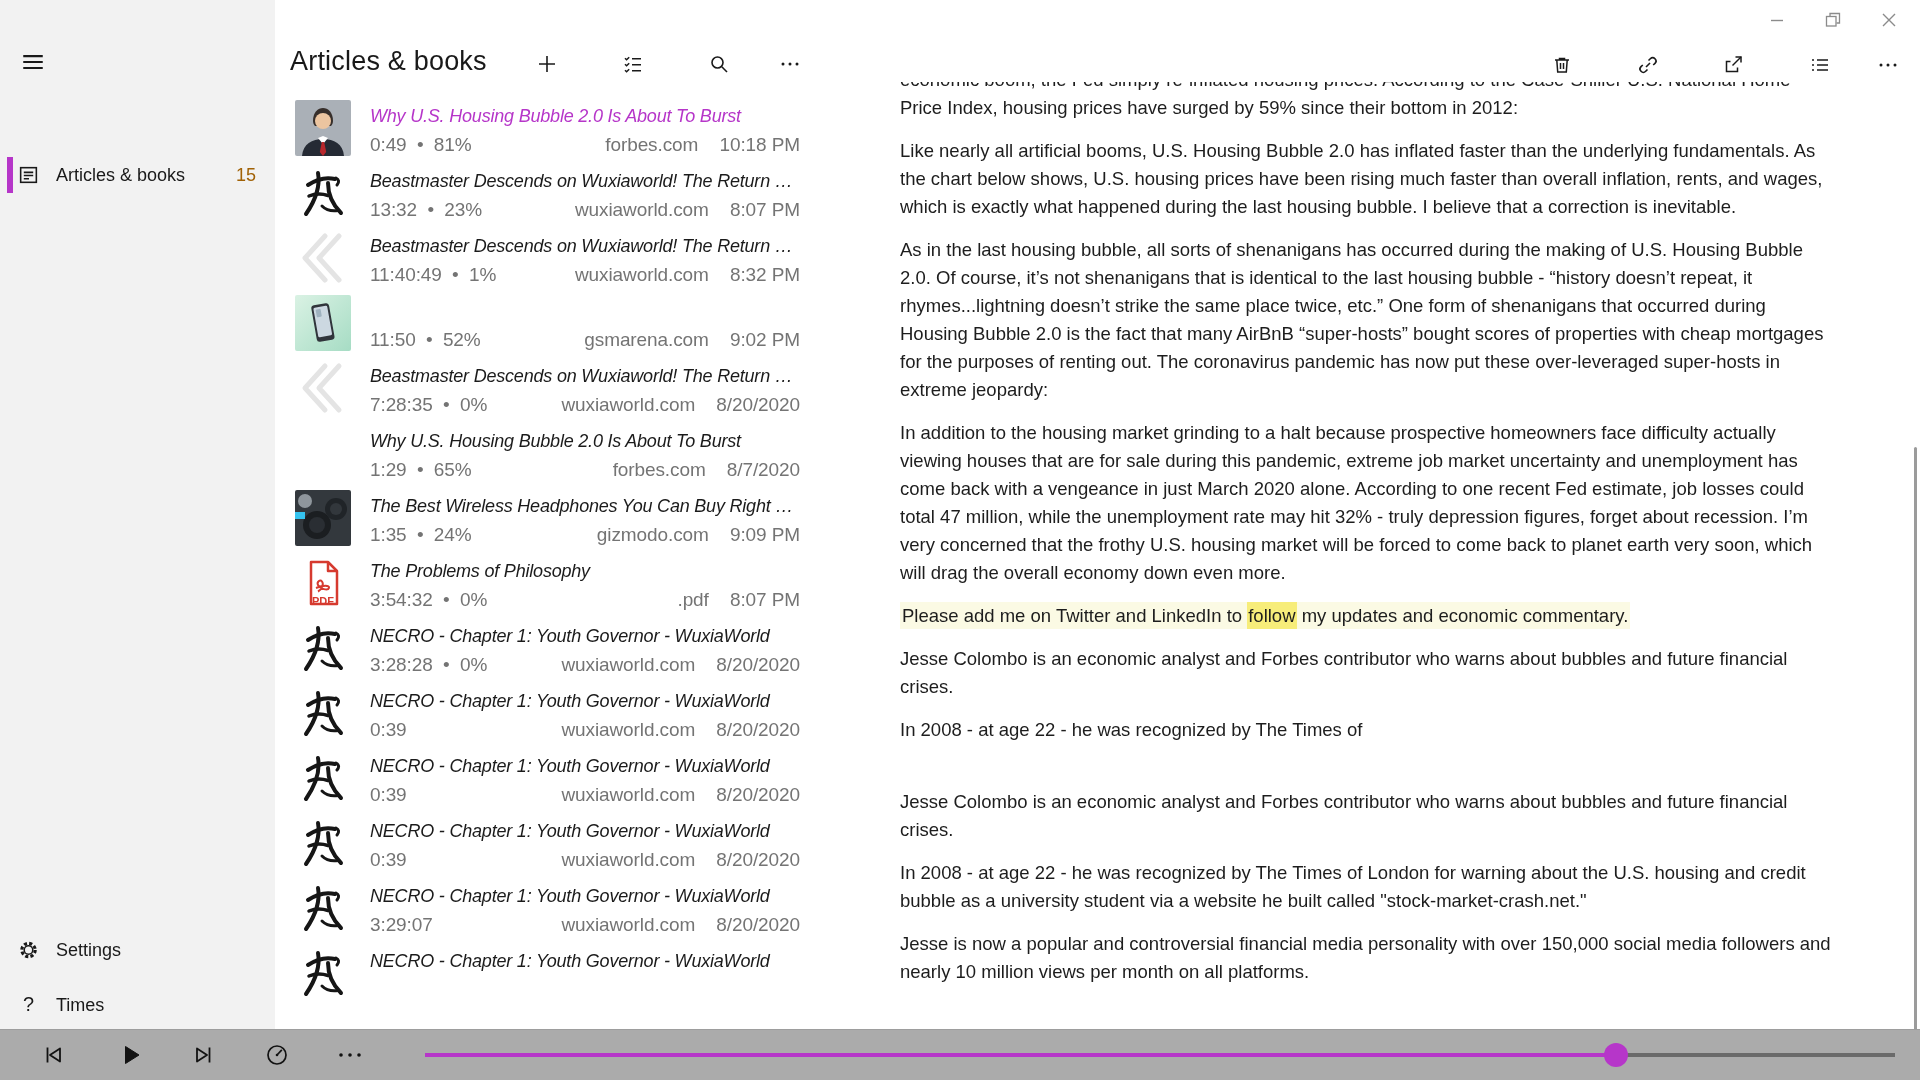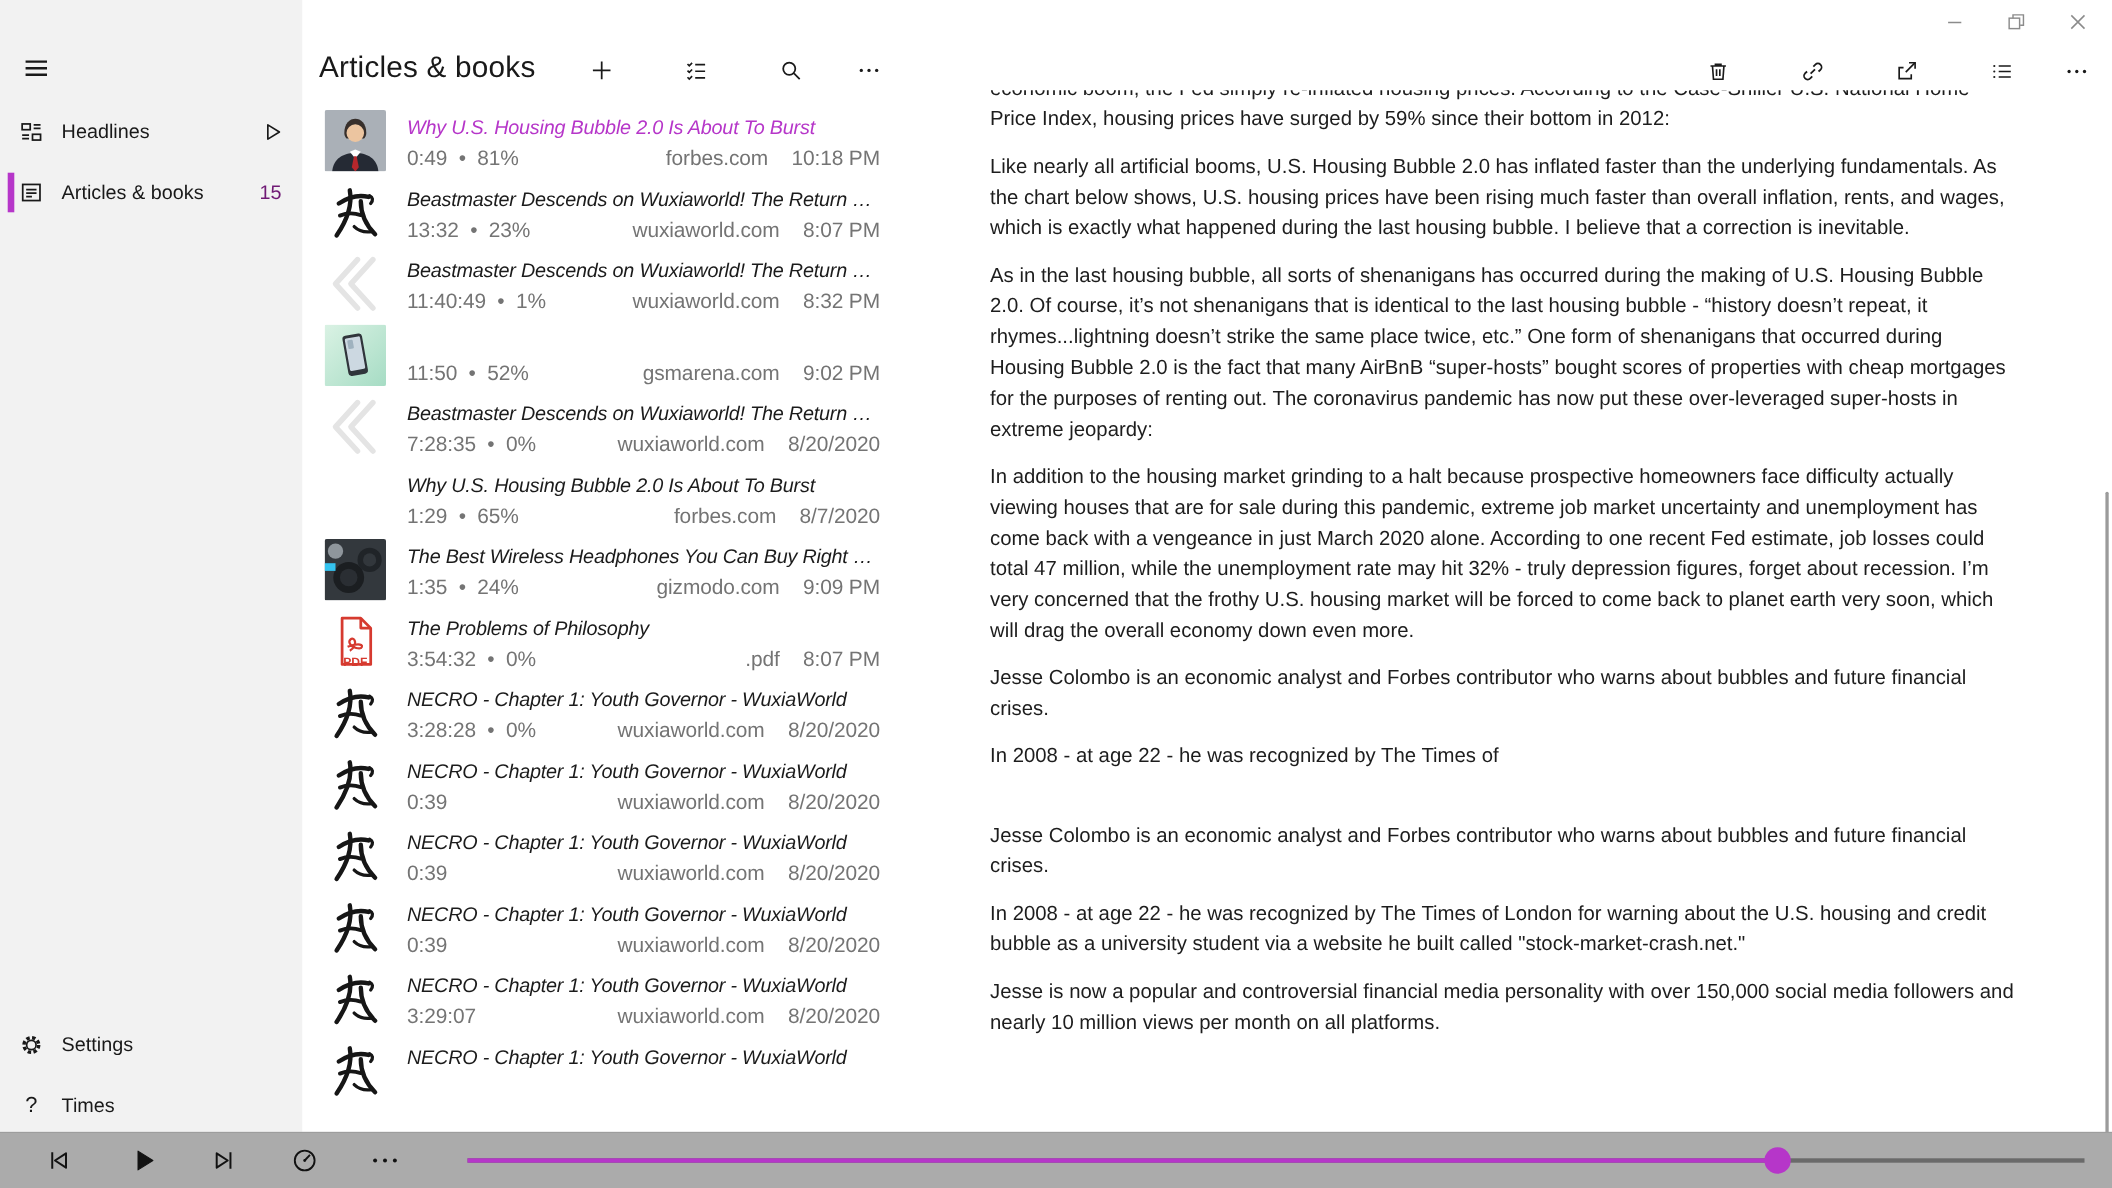--- a/index.html
+++ b/index.html
@@ -14,21 +14,21 @@
 
   
   .sidebar{position:absolute;left:0;top:0;width:275px;height:1029px;background:#f2f2f2;}
   .hamburger{position:absolute;left:6px;top:44px;width:44px;height:38px;background:none;border:0;padding:0;cursor:pointer;color:#191919;}
   .hamburger svg{width:26px;height:26px;margin-left:9px;}
   .side-item{position:absolute;left:0;width:275px;height:55px;cursor:pointer;}
   .side-item .s-icon{position:absolute;left:17px;top:50%;transform:translateY(-50%);width:23px;height:23px;color:#191919;}
   .side-item .s-icon svg{width:23px;height:23px;display:block;}
   .side-item .label{position:absolute;left:56px;top:50%;transform:translateY(-50%);font-size:18px;color:#191919;white-space:nowrap;}
   .side-item.selected::before{content:"";position:absolute;left:7px;top:50%;transform:translateY(-50%);width:6px;height:36px;background:var(--accent);}
-  .side-count{position:absolute;right:19px;top:50%;transform:translateY(-50%);font-size:18px;color:#701a75;}
+  .side-count{position:absolute;right:19px;top:50%;transform:translateY(-50%);font-size:18px;color:#a16207;}
   .side-play{position:absolute;right:17px;top:50%;transform:translateY(-50%);width:20px;height:20px;color:#191919;}
   .side-play svg{width:20px;height:20px;display:block;}
 
   
   .list-panel{position:absolute;left:275px;top:0;width:535px;height:1029px;background:#fff;overflow:hidden;}
   .list-title{position:absolute;left:15px;top:46px;font-size:27px;font-weight:300;color:#191919;margin:0;letter-spacing:.2px;}
   .icon-btn{position:absolute;width:40px;height:40px;background:none;border:0;padding:0;cursor:pointer;color:#1a1a1a;}
   .icon-btn svg{width:22px;height:22px;margin:9px;display:block;}
   .rows{position:absolute;left:0;top:98px;width:535px;height:931px;overflow:hidden;}
   .row{position:relative;height:65px;cursor:pointer;}
@@ -70,36 +70,20 @@
 
 <div class="app">
 
   <aside class="sidebar">
     <button class="hamburger">
       <svg viewBox="0 0 24 24" fill="none" stroke="currentColor" stroke-width="2">
           <path d="M3 6.5h18M3 12h18M3 17.5h18"></path>
         </svg>
     </button>
 
-    <div class="side-item" style="top:92px">
-      <span class="s-icon">
-        <svg viewBox="0 0 22 22" fill="none" stroke="currentColor" stroke-width="1.5">
-            <rect x="3" y="4" width="7" height="5"></rect>
-            <path d="M13 4.8h6M13 7.8h6"></path>
-            <rect x="12" y="13" width="7" height="5"></rect>
-            <path d="M3 13.8h6M3 16.8h6"></path>
-          </svg>
-      </span>
-      <span class="label">Headlines</span>
-      <span class="side-play">
-        <svg viewBox="0 0 20 20" fill="none" stroke="currentColor" stroke-width="1.5" stroke-linejoin="round">
-            <path d="M5.5 3.5l10.5 6.5-10.5 6.5z"></path>
-          </svg>
-      </span>
-    </div>
 
     <div class="side-item selected" style="top:147px">
       <span class="s-icon">
         <svg viewBox="0 0 22 22" fill="none" stroke="currentColor" stroke-width="1.5">
             <rect x="3.5" y="4" width="15" height="14"></rect>
             <path d="M6.5 8.5h9M6.5 11.5h9M6.5 14.5h5"></path>
           </svg>
       </span>
       <span class="label">Articles &amp; books</span>
       <span class="side-count">15</span>
@@ -498,20 +482,21 @@
           </svg>
       </button>
     </div>
 
     <div class="reader-clip">
       <div class="reader-content" id="reader-content">
           <p>economic boom, the Fed simply re-inflated housing prices. According to the Case-Shiller U.S. National Home Price Index, housing prices have surged by 59% since their bottom in 2012:</p>
           <p>Like nearly all artificial booms, U.S. Housing Bubble 2.0 has inflated faster than the underlying fundamentals. As the chart below shows, U.S. housing prices have been rising much faster than overall inflation, rents, and wages, which is exactly what happened during the last housing bubble. I believe that a correction is inevitable.</p>
           <p>As in the last housing bubble, all sorts of shenanigans has occurred during the making of U.S. Housing Bubble 2.0. Of course, it’s not shenanigans that is identical to the last housing bubble - “history doesn’t repeat, it rhymes...lightning doesn’t strike the same place twice, etc.” One form of shenanigans that occurred during Housing Bubble 2.0 is the fact that many AirBnB “super-hosts” bought scores of properties with cheap mortgages for the purposes of renting out. The coronavirus pandemic has now put these over-leveraged super-hosts in extreme jeopardy:</p>
           <p>In addition to the housing market grinding to a halt because prospective homeowners face difficulty actually viewing houses that are for sale during this pandemic, extreme job market uncertainty and unemployment has come back with a vengeance in just March 2020 alone. According to one recent Fed estimate, job losses could total 47 million, while the unemployment rate may hit 32% - truly depression figures, forget about recession. I’m very concerned that the frothy U.S. housing market will be forced to come back to planet earth very soon, which will drag the overall economy down even more.</p>
+          <p><span class="hl-sentence">Please add me on Twitter and LinkedIn to <span class="hl-word">follow</span> my updates and economic commentary.</span></p>
           <p>Jesse Colombo is an economic analyst and Forbes contributor who warns about bubbles and future financial crises.</p>
           <p class="gap-after">In 2008 - at age 22 - he was recognized by The Times of</p>
           <p>Jesse Colombo is an economic analyst and Forbes contributor who warns about bubbles and future financial crises.</p>
           <p>In 2008 - at age 22 - he was recognized by The Times of London for warning about the U.S. housing and credit bubble as a university student via a website he built called "stock-market-crash.net."</p>
           <p>Jesse is now a popular and controversial financial media personality with over 150,000 social media followers and nearly 10 million views per month on all platforms.</p>
         </div>
     </div>
     <div class="reader-scrollbar"></div>
   </section>
 

